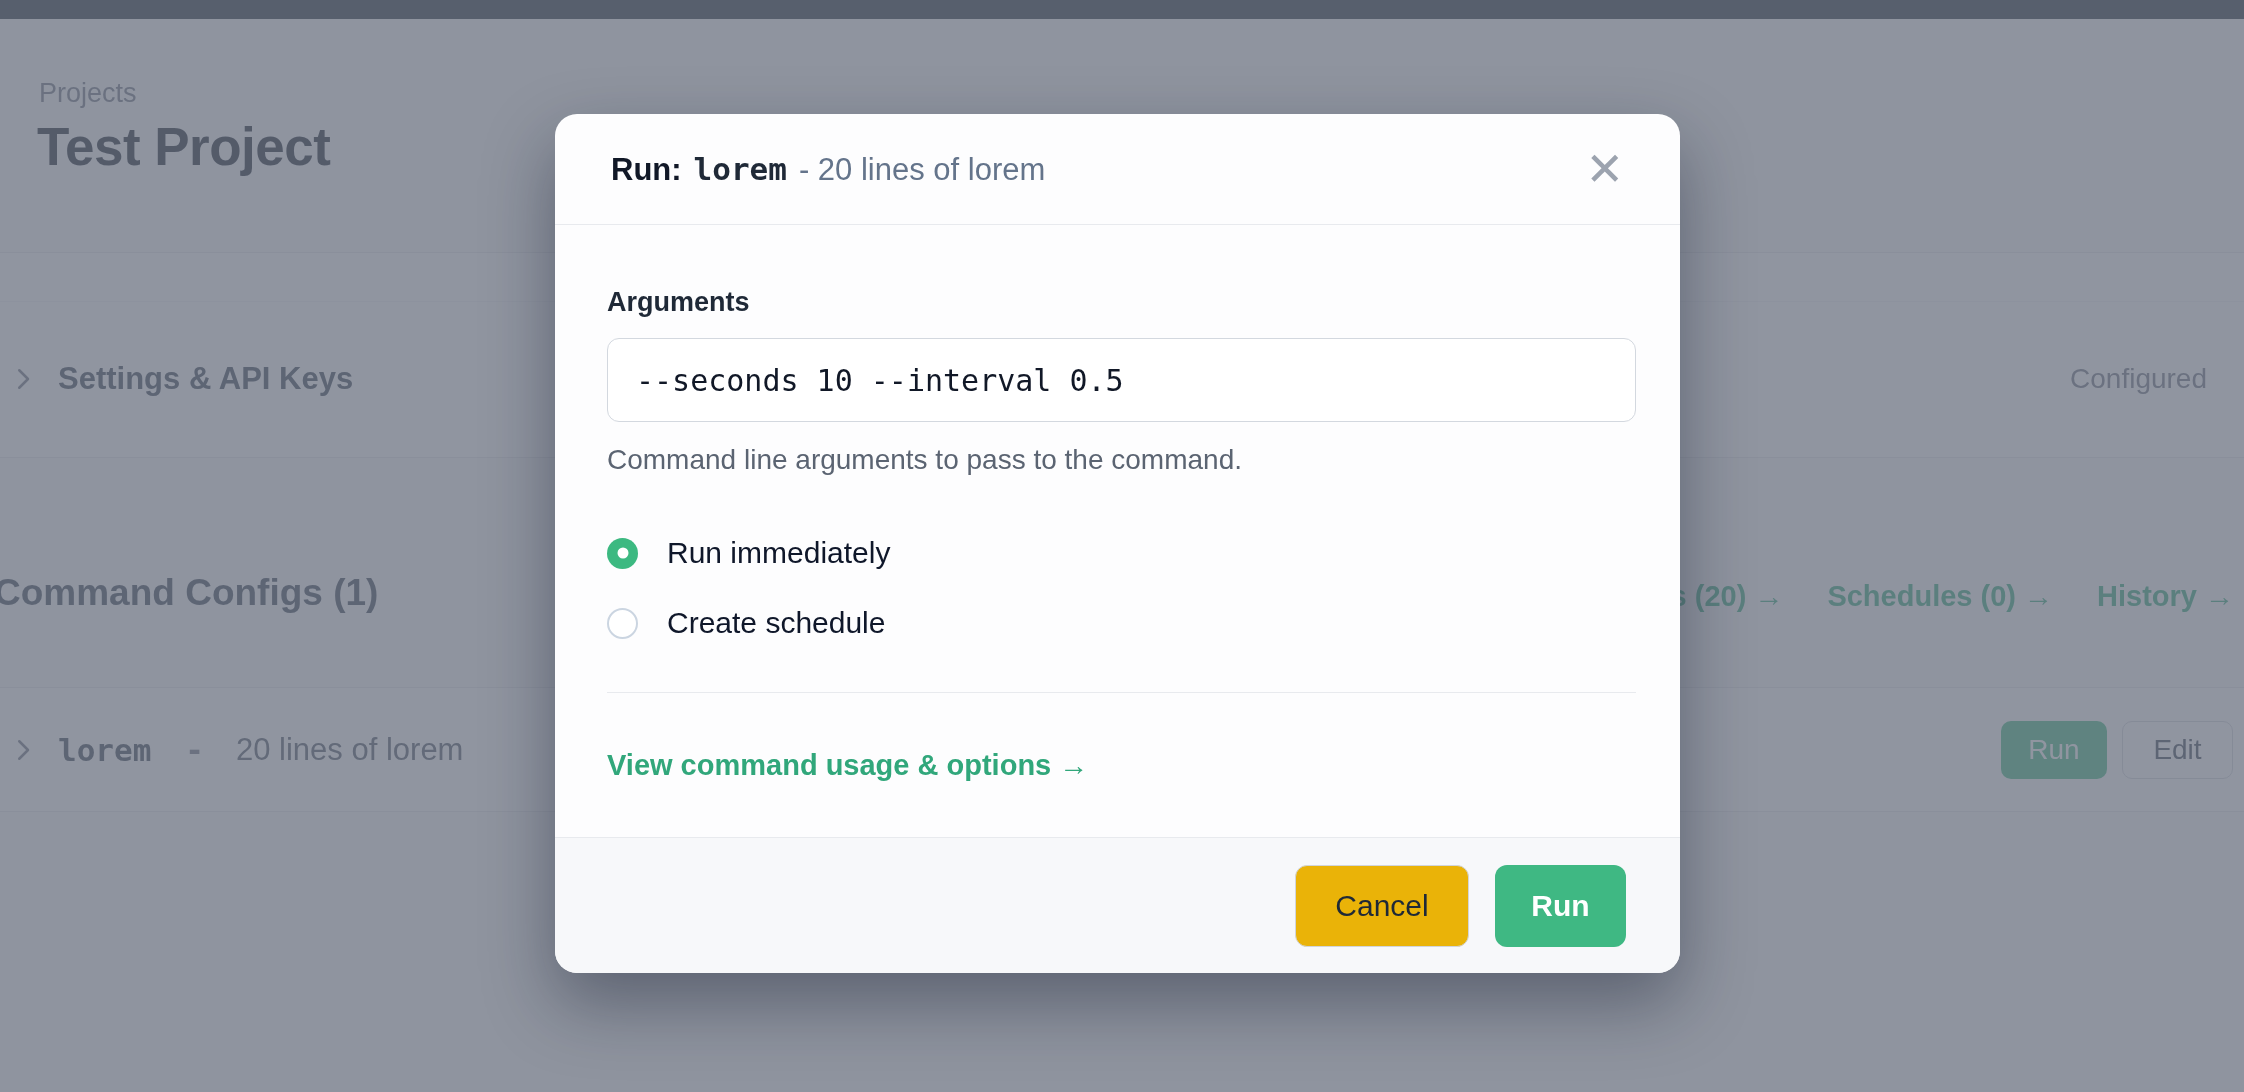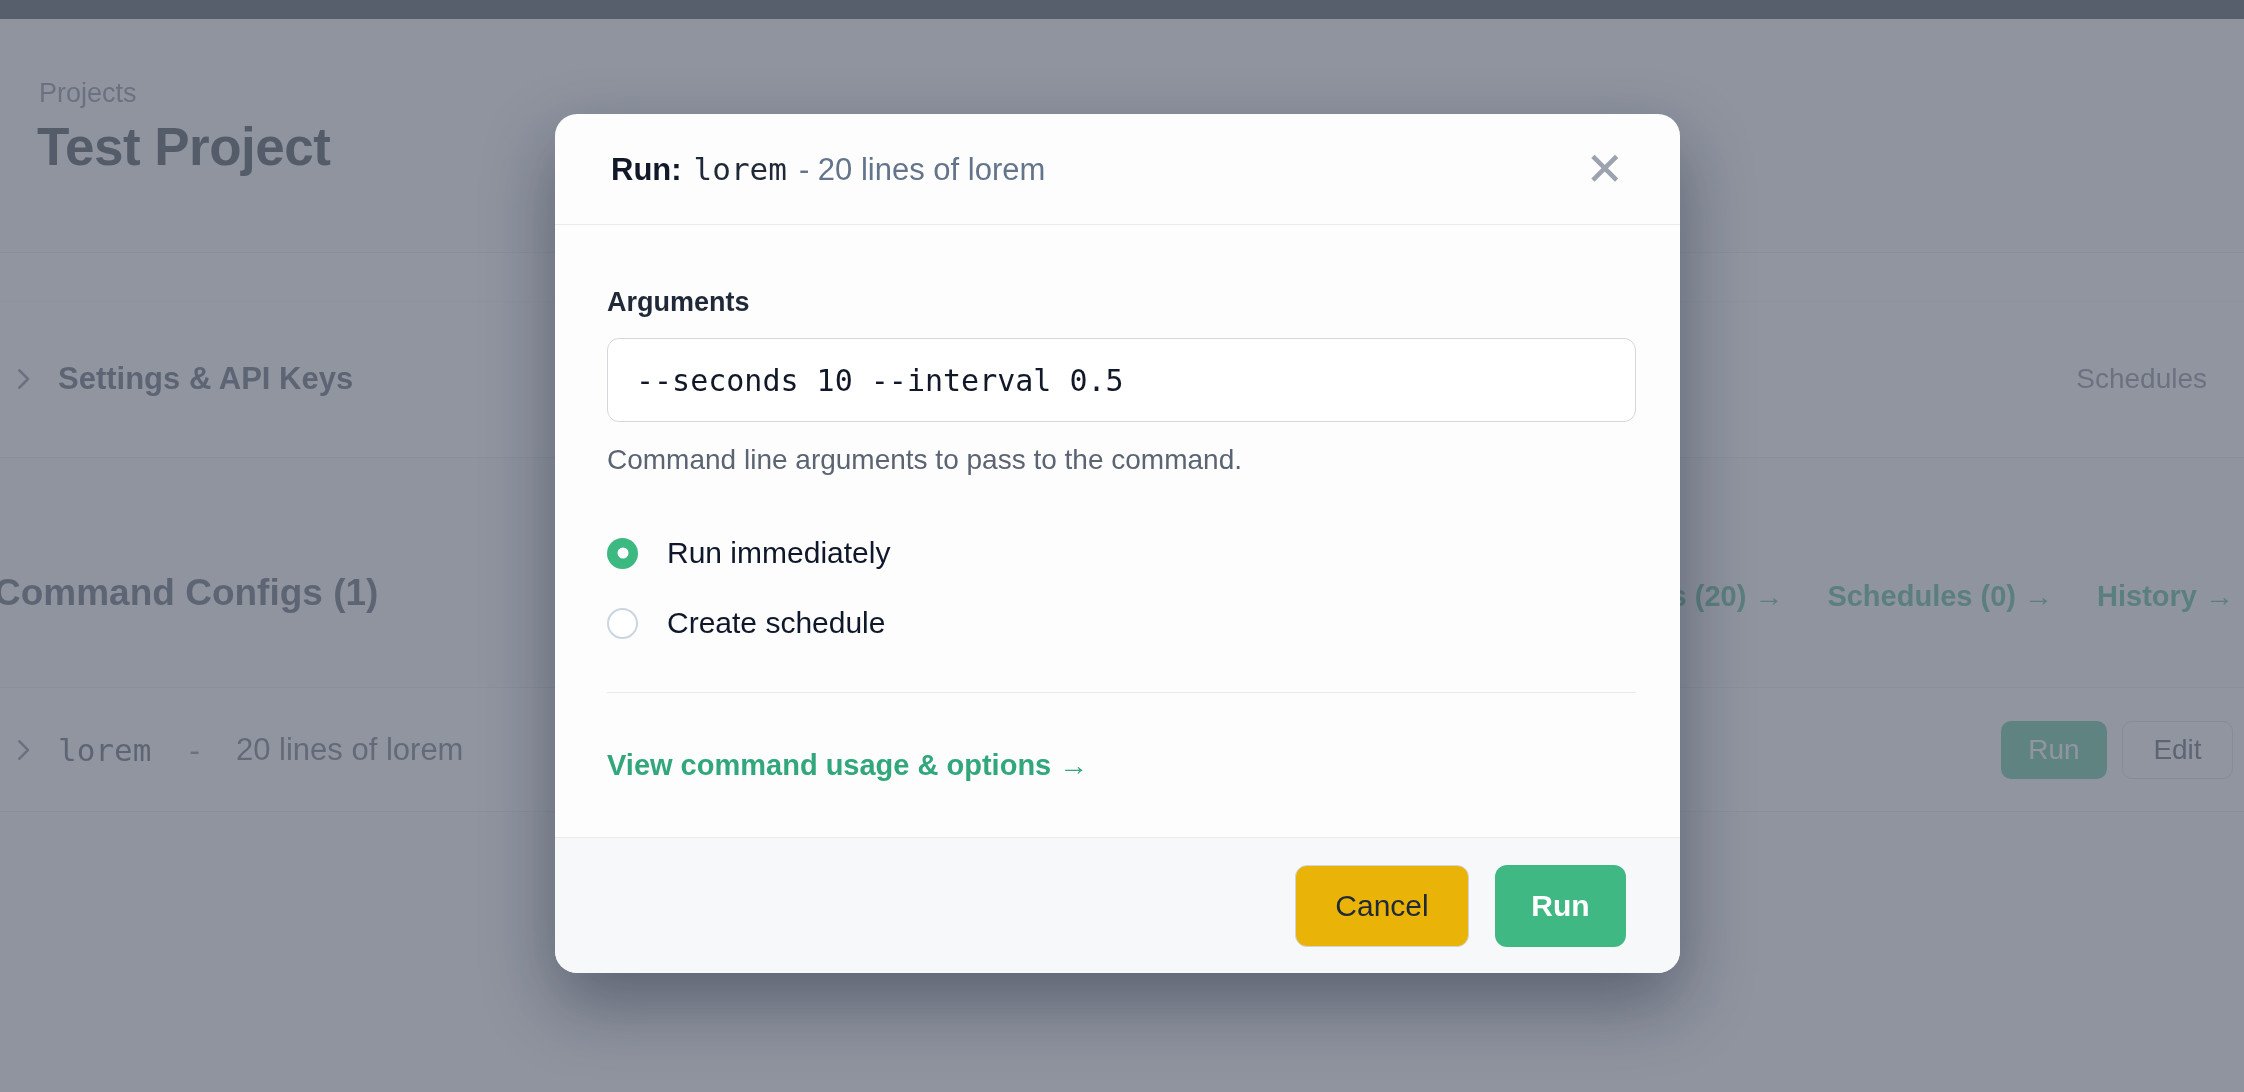--- a/index.html
+++ b/index.html
@@ -2,21 +2,21 @@
 <html><head>
 <meta charset="utf-8">
 <style>
   * { margin: 0; padding: 0; box-sizing: border-box; }
   html, body { width: 2244px; height: 1092px; overflow: hidden; }
   body {
     font-family: "Liberation Sans", sans-serif;
     background: #f9fafb;
     position: relative;
   }
-  .mono { font-family: "DejaVu Sans Mono", monospace; }
+  .mono { font-family: "DejaVu Sans Mono", monospace; font-weight: bold; }
 
   
   .bg-page { position: absolute; inset: 0; }
   .navbar {
     position: absolute; top: 0; left: 0; right: 0; height: 19px;
     background: #1f2937;
   }
   .breadcrumb {
     position: absolute; top: 78px; left: 39px;
     font-size: 27px; color: #6b7280;
@@ -164,21 +164,21 @@
   <div class="page-title">Test Project</div>
   <div class="header-divider"></div>
 
   <div class="card settings">
     <div class="inner-divider"></div>
     <div class="section-row">
       <svg class="chev" viewBox="0 0 24 24" fill="none" stroke="currentColor" stroke-width="2" stroke-linecap="round" stroke-linejoin="round">
           <path d="M9 5l7 7-7 7"></path>
         </svg>
       <span class="section-label">Settings &amp; API Keys</span>
-      <span class="section-status">Schedules</span>
+      <span class="section-status">Configured</span>
     </div>
   </div>
 
   <div class="configs-heading">Command Configs (1)</div>
   <div class="configs-links">
     <a>Runs (20) →</a>
     <a>Schedules (0) →</a>
     <a>History →</a>
   </div>
 

